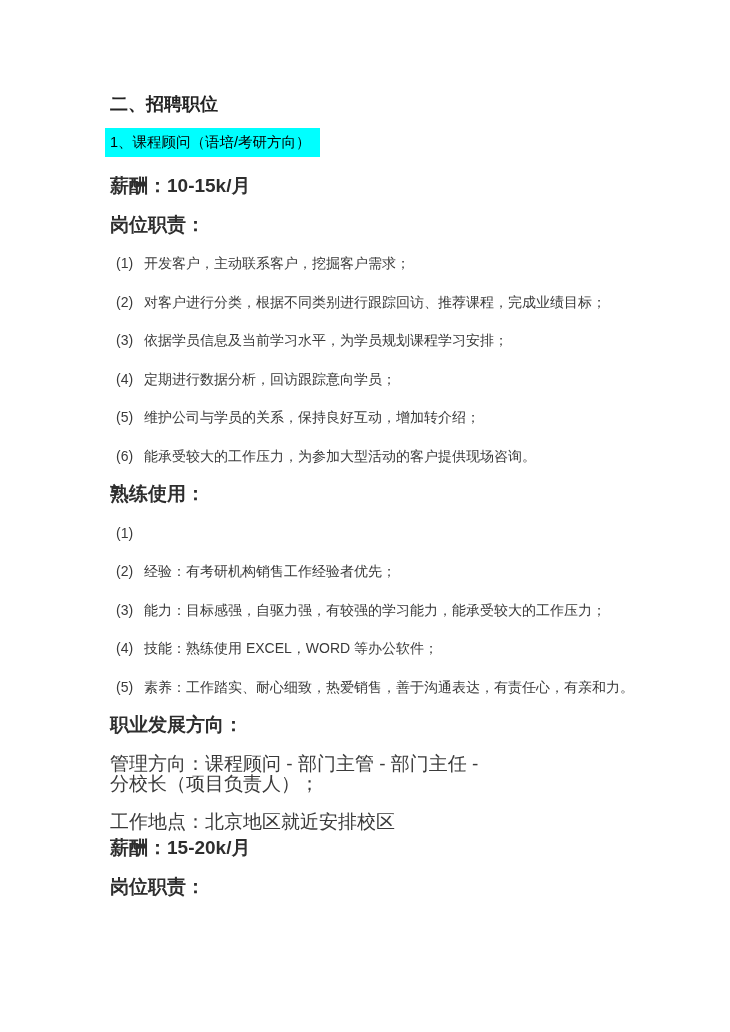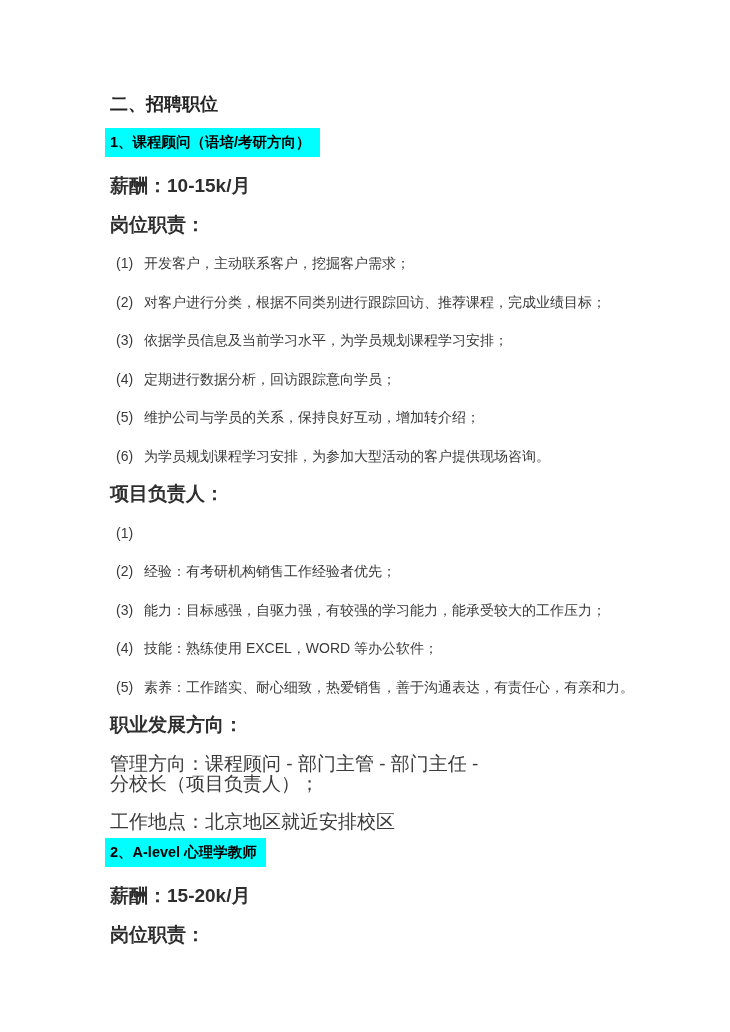--- a/index.html
+++ b/index.html
@@ -32,21 +32,21 @@
     margin: 0 0 19px -5px;
   }
   .hl-wrap.tight-top {
     margin-top: 0;
   }
   .hl {
     display: inline-block;
     background: #00ffff;
     color: #000000;
     font-size: 14.5px;
-    font-weight: 700;
+    font-weight: 400;
     line-height: 20px;
     padding: 4px 9px 5px 5px;
   }
   .para {
     font-size: 19px;
     line-height: 20px;
     color: #3a3a3a;
     margin: 0 0 18.5px 0;
   }
   .para.bold {
@@ -104,24 +104,24 @@
   <div class="li">
     <span class="num">(4)</span>
     <span class="txt">定期进行数据分析，回访跟踪意向学员；</span>
   </div>
   <div class="li">
     <span class="num">(5)</span>
     <span class="txt">维护公司与学员的关系，保持良好互动，增加转介绍；</span>
   </div>
   <div class="li">
     <span class="num">(6)</span>
-    <span class="txt">为学员规划课程学习安排，为参加大型活动的客户提供现场咨询。</span>
+    <span class="txt">能承受较大的工作压力，为参加大型活动的客户提供现场咨询。</span>
   </div>
 
-  <p class="para bold">项目负责人：</p>
+  <p class="para bold">熟练使用：</p>
 
   <div class="li">
     <span class="num">(1)</span>
   </div>
   <div class="li">
     <span class="num">(2)</span>
     <span class="txt">经验：有考研机构销售工作经验者优先；</span>
   </div>
   <div class="li">
     <span class="num">(3)</span>
@@ -135,21 +135,18 @@
     <span class="num">(5)</span>
     <span class="txt">素养：工作踏实、耐心细致，热爱销售，善于沟通表达，有责任心，有亲和力。</span>
   </div>
 
   <p class="para bold">职业发展方向：</p>
 
   <p class="para">管理方向：课程顾问 - 部门主管 - 部门主任 - 分校长（项目负责人）；</p>
 
   <p class="para tight">工作地点：北京地区就近安排校区</p>
 
-  <div class="hl-wrap tight-top">
-    <span class="hl">2、A-level 心理学教师</span>
-  </div>
 
   <p class="para bold">薪酬：15-20k/月</p>
 
   <p class="para bold">岗位职责：</p>
 
 </div>
 
 </body></html>

